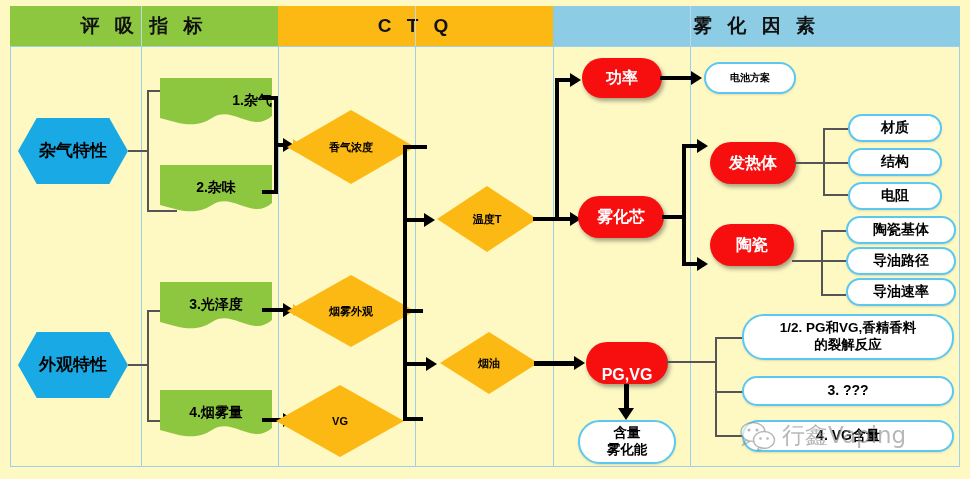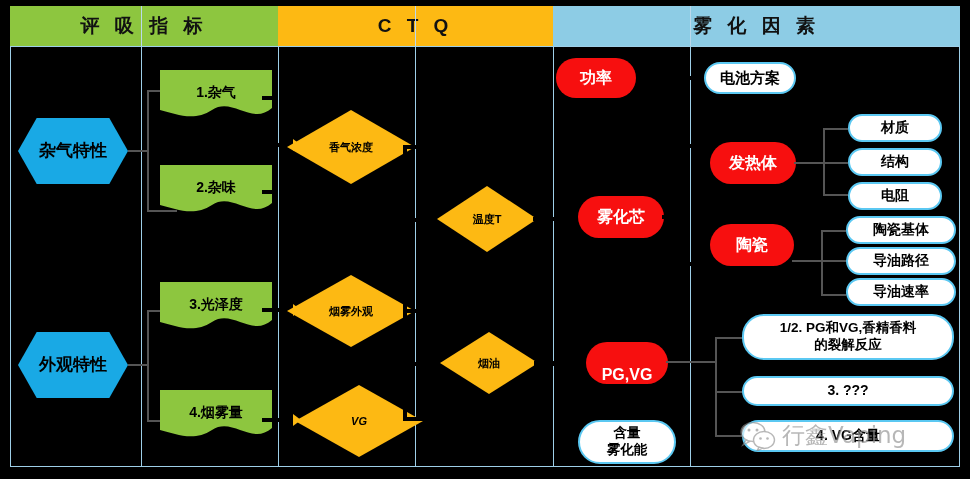--- a/index.html
+++ b/index.html
@@ -1,17 +1,17 @@
 <!DOCTYPE html>
 <html><head>
 <meta charset="utf-8">
 <style>
   html,body{margin:0;padding:0;background:#fff;}
   body{font-family:"Liberation Sans","DejaVu Sans",sans-serif;}
-  #root{position:relative;width:970px;height:479px;overflow:hidden;background:#000000;}
+  #root{position:relative;width:970px;height:479px;overflow:hidden;background:#fef9c3;}
 
   
   .col-line{position:absolute;top:46px;bottom:12px;width:1px;background:#9ecfe8;}
   .grid-top{position:absolute;left:10px;right:10px;top:46px;height:1px;background:#9ecfe8;}
   .grid-bottom{position:absolute;left:10px;right:10px;bottom:12px;height:1px;background:#9ecfe8;}
 
   
   .hdr{position:absolute;top:6px;height:40px;display:flex;align-items:center;justify-content:center;
        font-weight:bold;font-size:19px;color:#111;letter-spacing:5px;}
   .hdr.green{background:#8dc63f;}
@@ -31,21 +31,21 @@
         clip-path:path("M0,0 L112,0 L112,38 C92,56 72,26 52,40 C34,52 16,44 0,40 Z");
         filter:drop-shadow(2px 3px 2px rgba(0,0,0,.35));}
 
   .diamond{background:#fdb913;color:#000;font-size:11px;
            clip-path:polygon(50% 0,100% 50%,50% 100%,0 50%);
            filter:drop-shadow(3px 3px 2px rgba(0,0,0,.3));}
 
   .pill-red{background:#f70f0f;color:#fff;font-size:16px;border-radius:24px;
             filter:drop-shadow(2px 3px 2px rgba(0,0,0,.35));}
 
-  .pill-out{background:#fff;color:#000;font-size:15px;border:2px solid #5bc8f2;border-radius:22px;
+  .pill-out{background:#fff;color:#000;font-size:10px;border:2px solid #5bc8f2;border-radius:22px;
             box-shadow:0 1px 2px rgba(0,0,0,.12);}
   .pill-out.small{font-size:14px;}
   .pill-out.multi{font-size:13.5px;line-height:1.25;}
 
   
   .ln{position:absolute;background:#000;}
   .ln.thin{background:#555;}
   .arrow{position:absolute;width:0;height:0;}
   .arrow.r{border-top:7px solid transparent;border-bottom:7px solid transparent;border-left:11px solid #000;}
   .arrow.d{border-left:8px solid transparent;border-right:8px solid transparent;border-top:12px solid #000;}
@@ -85,21 +85,21 @@
 
   <div class="shape hexagon" style="left:18px;top:118px;width:110px;height:66px;">
     <span>杂气特性</span>
   </div>
 
   <div class="ln thin" style="left:128px;top:150px;width:20px;height:2px;"></div>
   <div class="ln thin" style="left:147px;top:90px;width:2px;height:122px;"></div>
   <div class="ln thin" style="left:147px;top:90px;width:30px;height:2px;"></div>
   <div class="ln thin" style="left:147px;top:210px;width:30px;height:2px;"></div>
 
-  <div class="shape flag" style="left:160px;top:70px;width:112px;height:56px;">
+  <div class="shape flag" style="left:160px;top:78px;width:112px;height:56px;justify-content:flex-end;">
     <span>1.杂气</span>
   </div>
   <div class="shape flag" style="left:160px;top:165px;width:112px;height:56px;">
     <span>2.杂味</span>
   </div>
 
   <div class="ln" style="left:262px;top:96px;width:16px;height:4px;"></div>
   <div class="ln" style="left:274px;top:96px;width:4px;height:98px;"></div>
   <div class="ln" style="left:262px;top:190px;width:16px;height:4px;"></div>
   <div class="ln" style="left:274px;top:143px;width:12px;height:4px;"></div>
@@ -130,21 +130,21 @@
   <div class="arrow r" style="left:283px;top:303px;"></div>
   <div class="tip-y" style="left:293px;top:304px;"></div>
 
   <div class="ln" style="left:262px;top:418px;width:24px;height:4px;"></div>
   <div class="arrow r" style="left:283px;top:413px;"></div>
   <div class="tip-y" style="left:293px;top:414px;"></div>
 
   <div class="shape diamond" style="left:287px;top:275px;width:128px;height:72px;">
     <span>烟雾外观</span>
   </div>
-  <div class="shape diamond" style="left:295px;top:385px;width:128px;height:72px;font-style:italic;">
+  <div class="shape diamond" style="left:276px;top:385px;width:128px;height:72px;">
     <span>VG</span>
   </div>
 
   <div class="ln" style="left:407px;top:145px;width:20px;height:4px;"></div>
   <div class="ln" style="left:403px;top:145px;width:4px;height:168px;"></div>
   <div class="ln" style="left:403px;top:309px;width:20px;height:4px;"></div>
   <div class="ln" style="left:403px;top:218px;width:24px;height:4px;"></div>
   <div class="arrow r" style="left:424px;top:213px;"></div>
 
   <div class="shape diamond" style="left:437px;top:186px;width:100px;height:66px;">
@@ -160,21 +160,21 @@
     <span>烟油</span>
   </div>
 
   <div class="ln" style="left:533px;top:217px;width:26px;height:4px;"></div>
   <div class="ln" style="left:555px;top:78px;width:4px;height:143px;"></div>
   <div class="ln" style="left:555px;top:78px;width:18px;height:4px;"></div>
   <div class="arrow r" style="left:570px;top:73px;"></div>
   <div class="ln" style="left:555px;top:217px;width:18px;height:4px;"></div>
   <div class="arrow r" style="left:570px;top:212px;"></div>
 
-  <div class="shape pill-red" style="left:556px;top:58px;width:80px;height:40px;">
+  <div class="shape pill-red" style="left:582px;top:58px;width:80px;height:40px;">
     <span>功率</span>
   </div>
   <div class="ln" style="left:660px;top:76px;width:34px;height:4px;"></div>
   <div class="arrow r" style="left:691px;top:71px;"></div>
   <div class="shape pill-out" style="left:704px;top:62px;width:92px;height:32px;">
     <span>电池方案</span>
   </div>
 
   <div class="shape pill-red" style="left:578px;top:196px;width:86px;height:42px;">
     <span>雾化芯</span>

